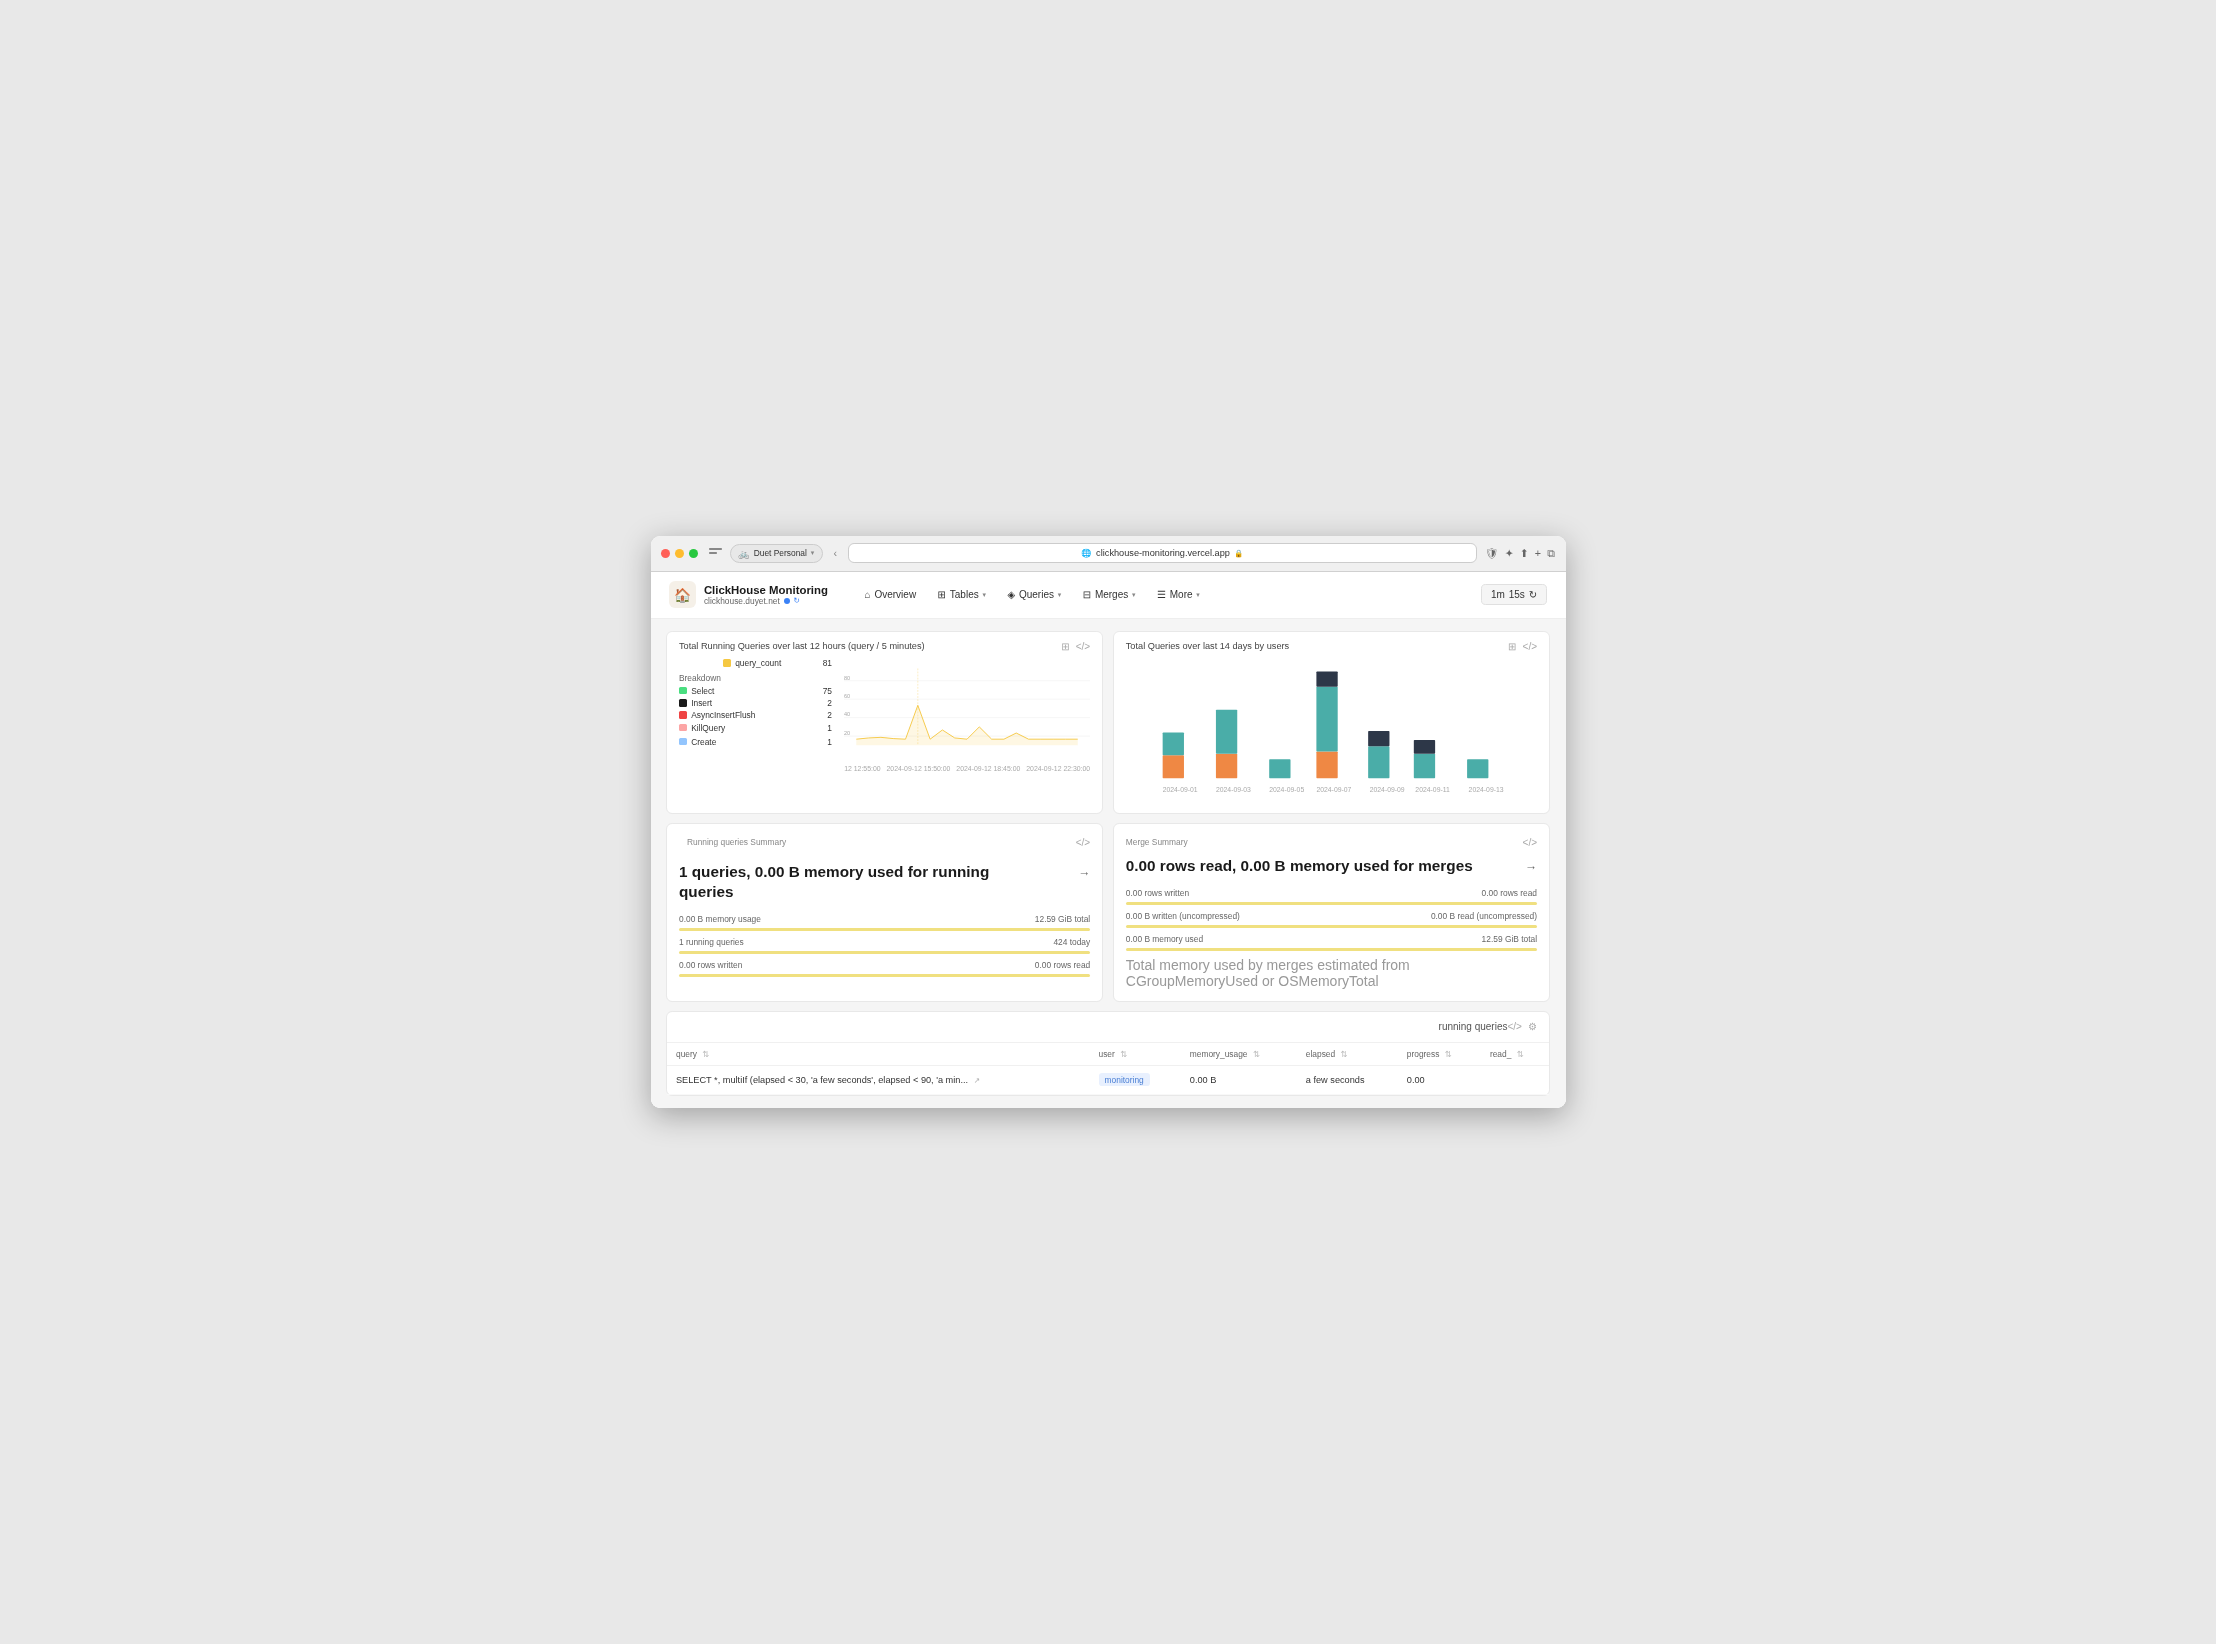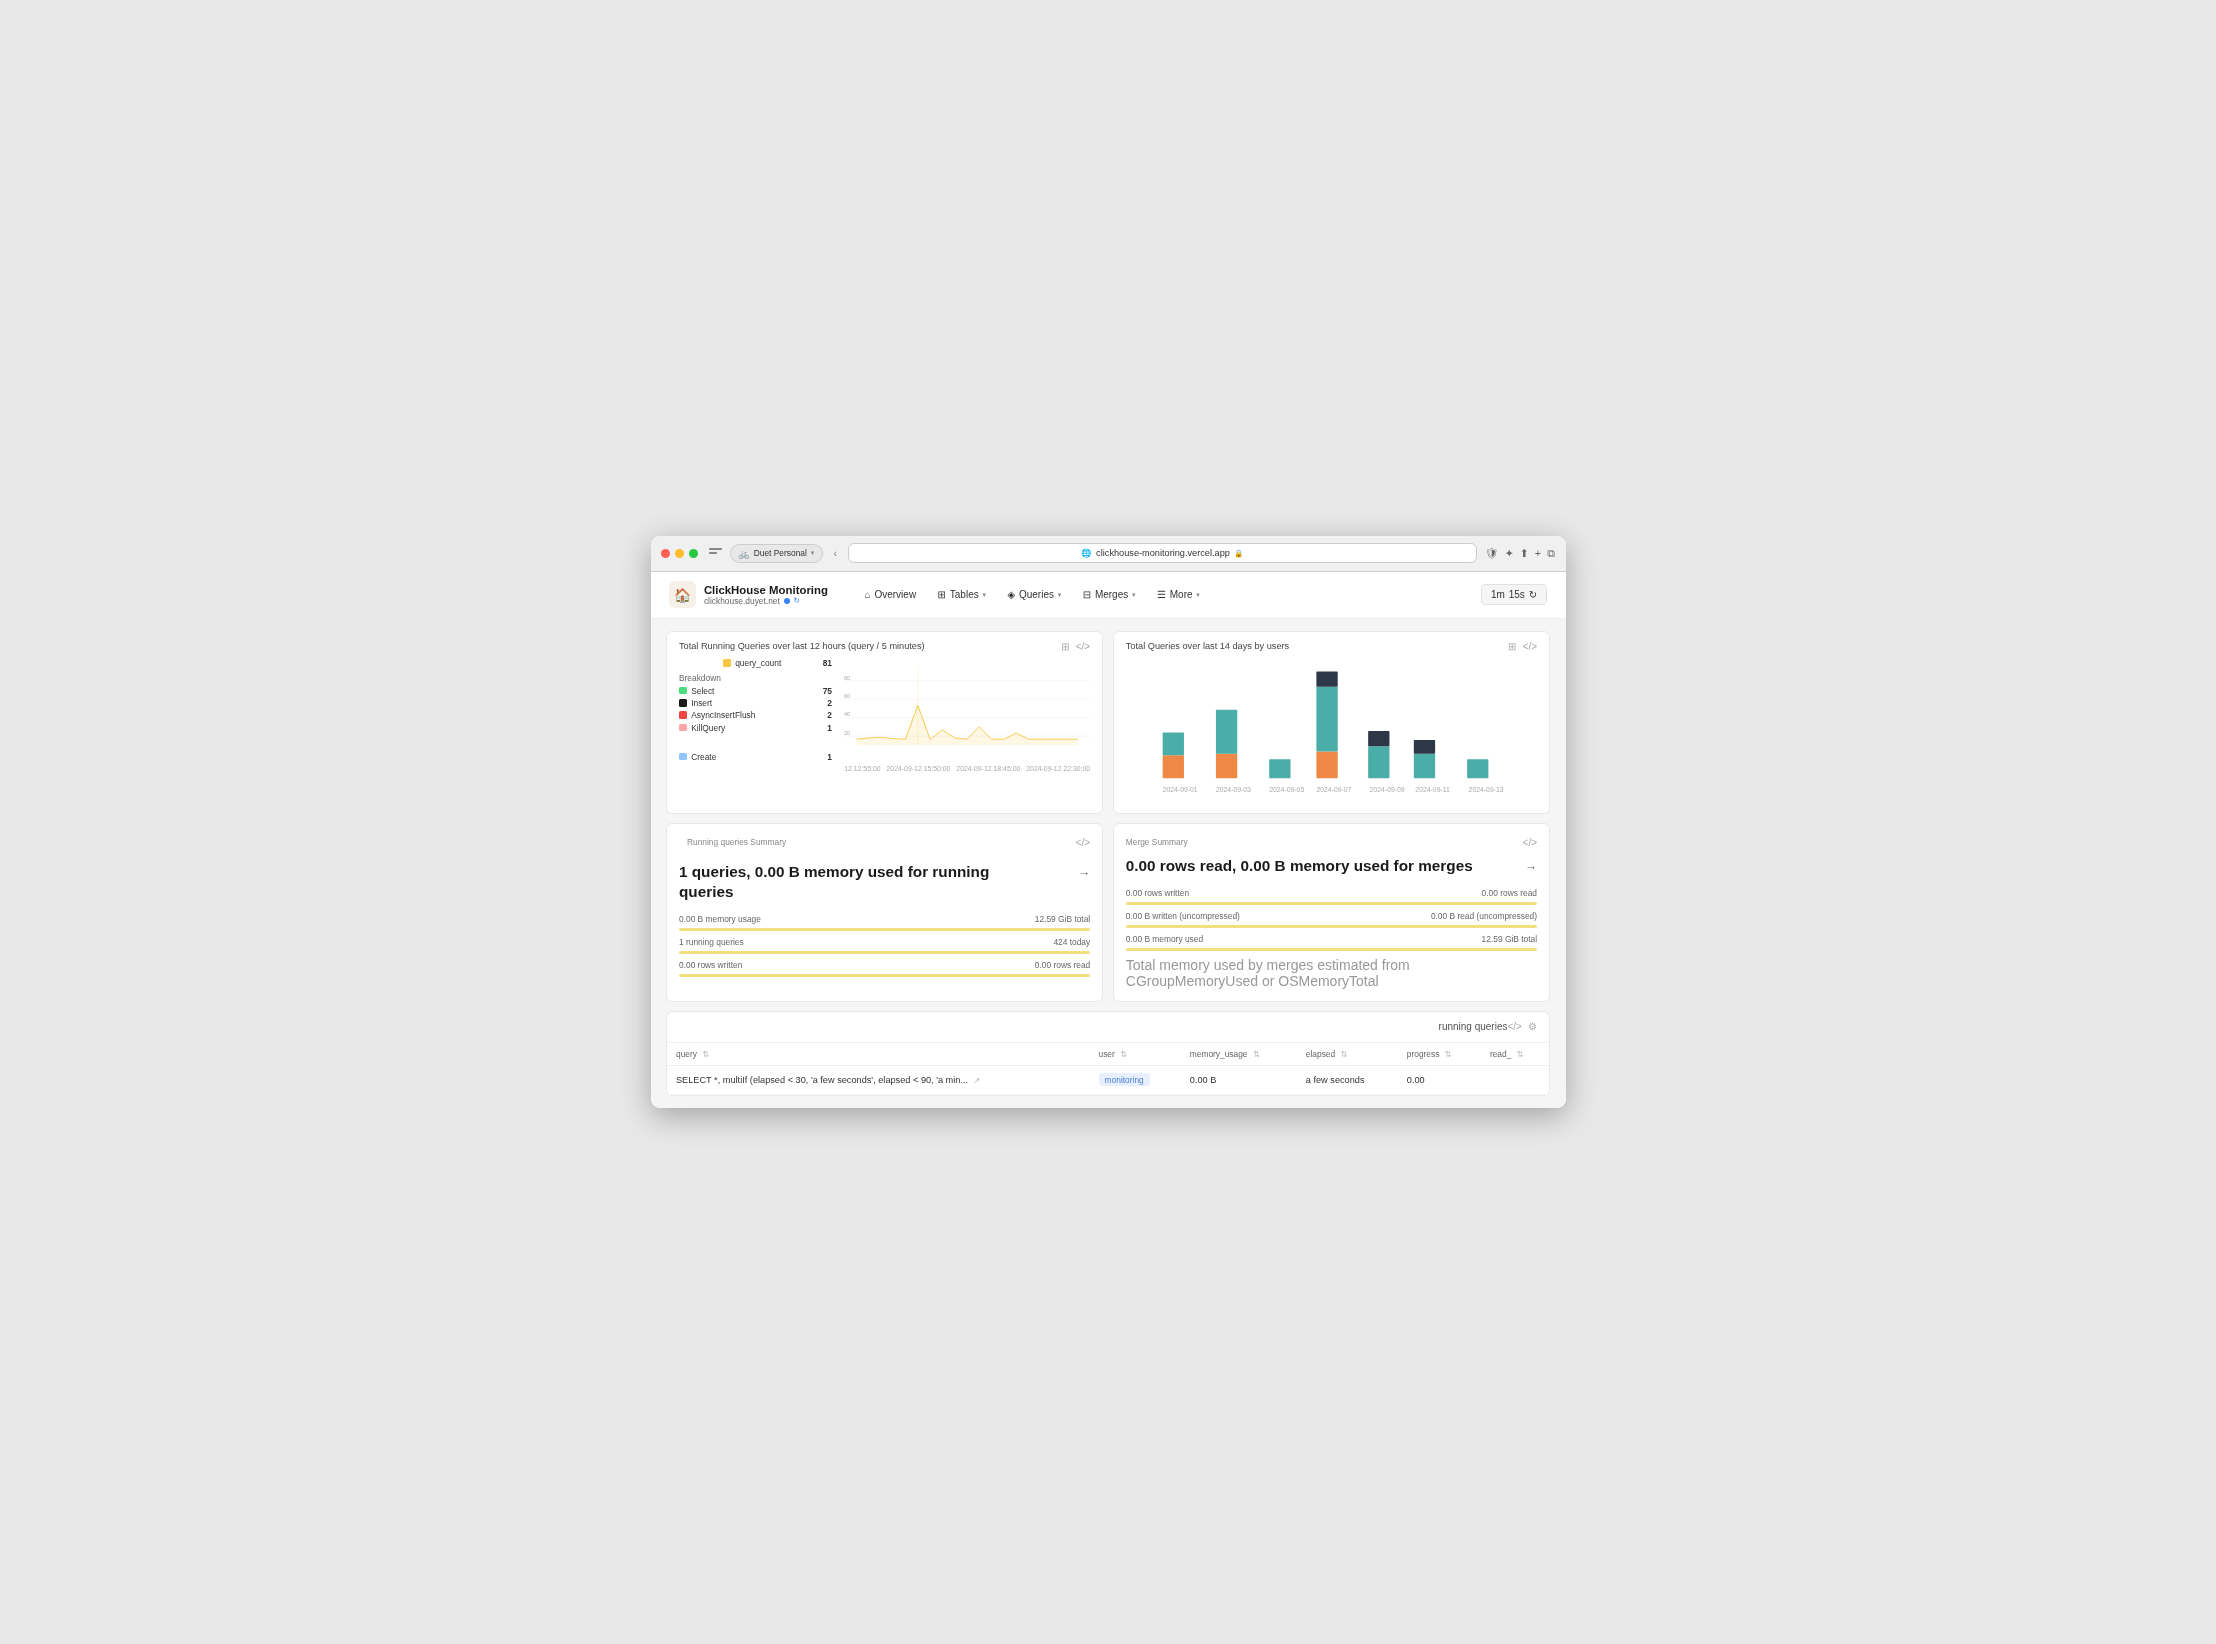--- a/index.html
+++ b/index.html
@@ -122,21 +122,21 @@
     .card-header {
       display: flex; align-items: center; justify-content: space-between;
       padding: 9.2px 12.2px 6.1px;
     }
     .card-title { font-size: 9.2px; color: #444; }
     .card-actions { display: flex; gap: 6.1px; }
     .card-action-btn { color: #aaa; font-size: 10px; cursor: pointer; }
     .legend-item { display: flex; align-items: center; justify-content: space-between; font-size: 8.4px; }
     .legend-dot { width: 7.6px; height: 7.6px; border-radius: 1.5px; margin-right: 4.6px; }
     .legend-label { display: flex; align-items: center; flex: 1; color: #333; }
-    .legend-value { color: #333; font-weight: 700; }
+    .legend-value { color: #333; font-weight: 400; }
     .breakdown-label { font-size: 8.4px; color: #666; padding: 3.1px 12.2px 1.5px; }
     
     .summary-row { display: grid; grid-template-columns: 1fr 1fr; gap: 9.2px; margin-bottom: 9.2px; }
     .summary-card { background: #fff; border-radius: 6.1px; border: 0.8px solid #e8e8e8; padding: 12.2px; }
     .summary-title { font-size: 15.3px; font-weight: 700; color: #1a1a1a; line-height: 1.3; max-width: 85%; }
     .arrow-link { color: #666; font-size: 12.2px; cursor: pointer; margin-top: 3.1px; }
     .metric-row {
       display: flex; align-items: center; justify-content: space-between;
       font-size: 8.4px; color: #666; margin-bottom: 4.6px;
     }
@@ -299,21 +299,21 @@
                 </div>
                 <span class="legend-value">2</span>
               </div>
               <div class="legend-item" style="margin-bottom:2.3px;">
                 <div class="legend-label">
                   <div class="legend-dot" style="background:#ef4444;"></div>
                   <span>AsyncInsertFlush</span>
                 </div>
                 <span class="legend-value">2</span>
               </div>
-              <div class="legend-item" style="margin-bottom:19px;">
+              <div class="legend-item" style="margin-bottom:4px;">
                 <div class="legend-label">
                   <div class="legend-dot" style="background:#fca5a5;"></div>
                   <span>KillQuery</span>
                 </div>
                 <span class="legend-value">1</span>
               </div>
               <div class="legend-item" style="margin-bottom:2.3px;">
                 <div class="legend-label">
                   <div class="legend-dot" style="background:#93c5fd;"></div>
                   <span>Create</span>

